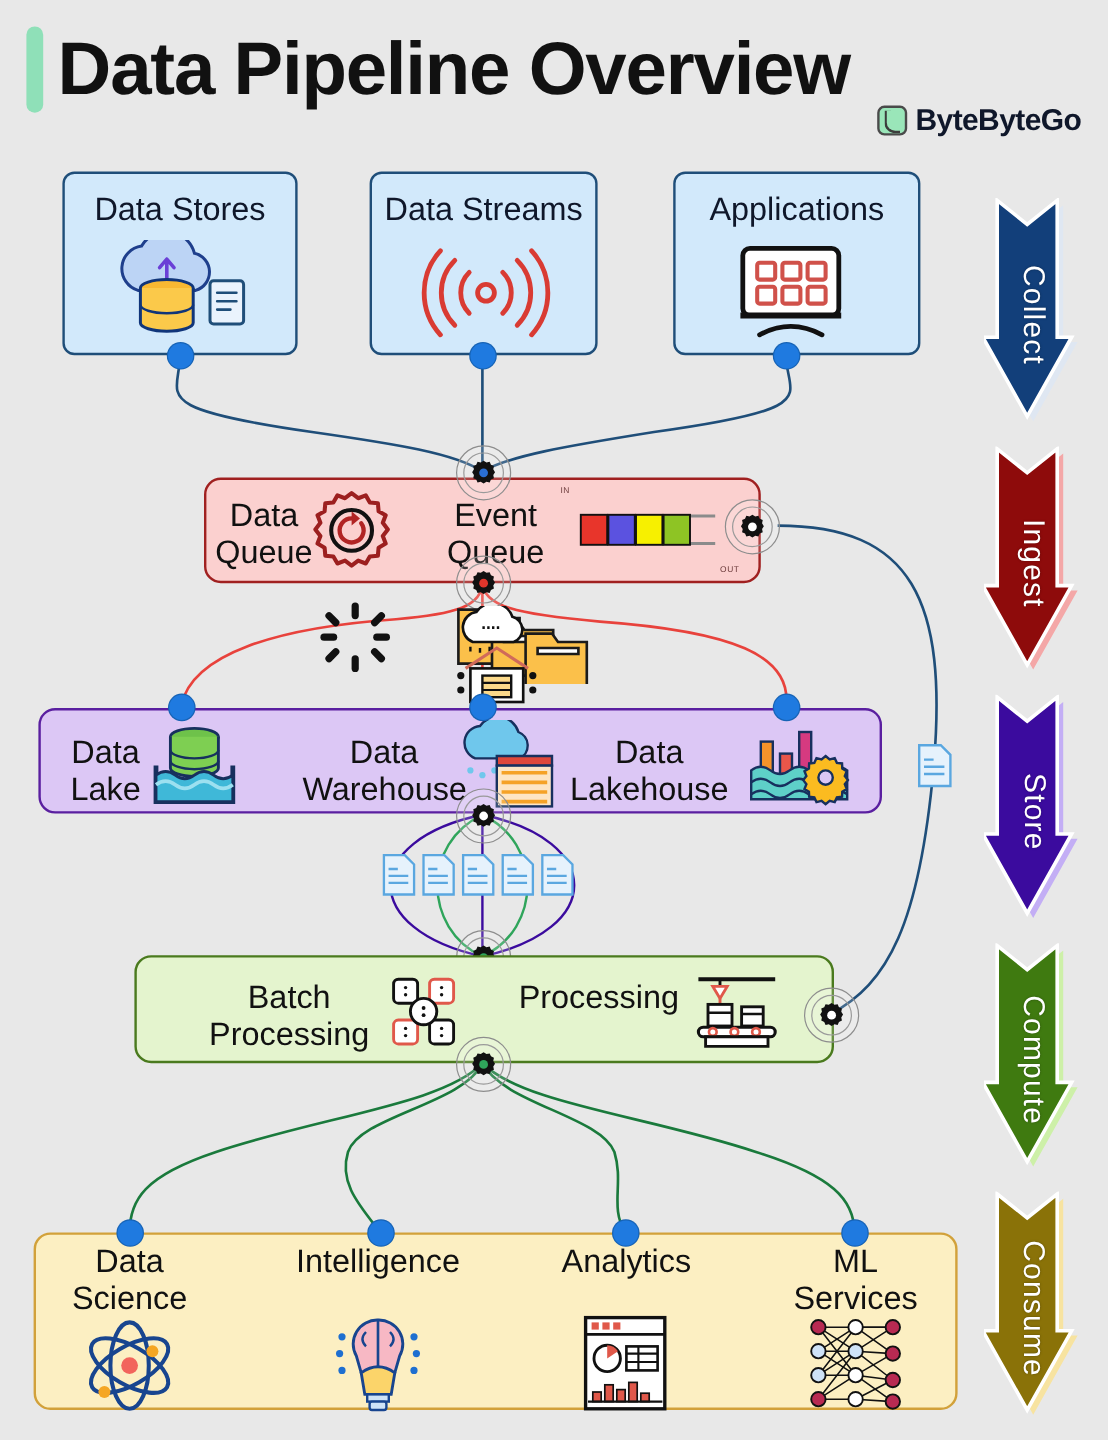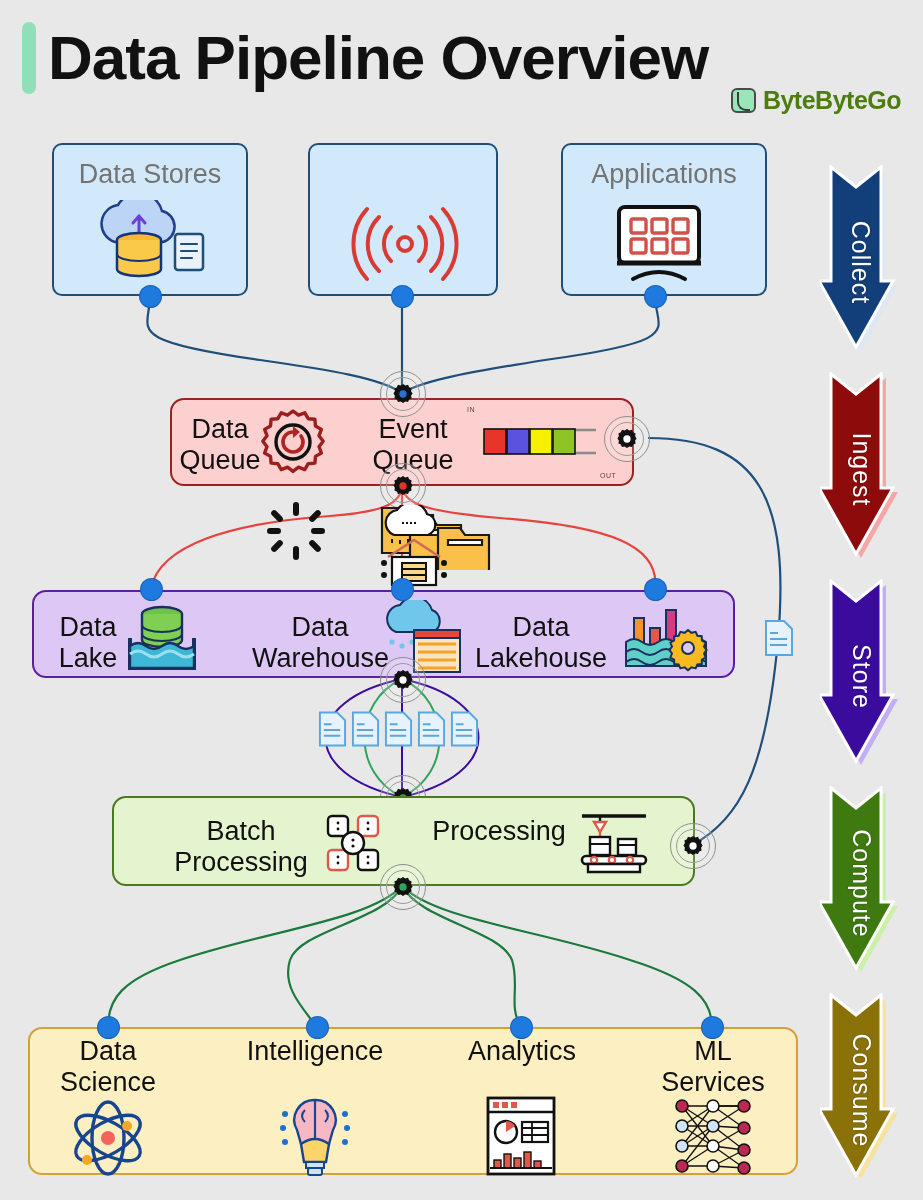--- a/index.html
+++ b/index.html
@@ -10,26 +10,26 @@
     position:relative;
     overflow:hidden;
   }
   .canvas{position:absolute;left:0;top:0;width:923px;height:1200px;}
   
   .title-bar{position:absolute;left:22px;top:22px;width:14px;height:72px;background:#8fe0b8;border-radius:7px;}
   .title{position:absolute;left:48px;top:20px;font-size:62px;font-weight:bold;color:#111;letter-spacing:-1px;line-height:76px;white-space:nowrap;}
   .logo{position:absolute;right:22px;top:86px;display:flex;align-items:center;gap:7px;}
   .logo-mark{width:25px;height:25px;border-radius:6px;background:#9ae6b9;position:relative;border:2px solid #4a4a4a;box-sizing:border-box;}
   .logo-mark:after{content:"";position:absolute;left:4px;top:2px;width:11px;height:17px;border-left:2px solid #3c3c3c;border-bottom:2px solid #3c3c3c;border-radius:0 0 0 9px;}
-  .logo-text{font-size:25px;color:#4d7c0f;font-weight:bold;letter-spacing:-0.5px;}
+  .logo-text{font-size:25px;color:#0f172a;font-weight:bold;letter-spacing:-0.5px;}
 
   
   .box{position:absolute;box-sizing:border-box;border-radius:10px;}
   .src-box{background:#d2e9fb;border:2px solid #1f4e79;}
-  .src-label{position:absolute;left:0;right:0;top:14px;text-align:center;font-size:27px;color:#737373;}
+  .src-label{position:absolute;left:0;right:0;top:14px;text-align:center;font-size:27px;color:#0f172a;}
   .band{position:absolute;box-sizing:border-box;border-radius:14px;}
   .band-ingest{background:#fbd0cf;border:2px solid #a02020;}
   .band-store{background:#dcc7f5;border:2px solid #5a1fa0;}
   .band-compute{background:#e4f4ce;border:2px solid #4a7a1e;}
   .band-consume{background:#fcefc2;border:2px solid #d2a13a;}
   .band-label{position:absolute;font-size:27px;color:#111;line-height:31px;text-align:center;}
 
   
   .dot{position:absolute;width:21px;height:21px;border-radius:50%;background:#1f7ae0;box-shadow:0 0 0 1px #1763b5;}
   .hub{position:absolute;width:44px;height:44px;border-radius:50%;border:1px solid #8d8d8d;background:rgba(255,255,255,.16);display:flex;align-items:center;justify-content:center;}
@@ -85,20 +85,21 @@
     <path d="M52,34 l0,-18 M52,16 l-6,7 M52,16 l6,7" stroke="#6a3fd6" stroke-width="3" fill="none" stroke-linecap="round"></path>
     <ellipse cx="52" cy="40" rx="22" ry="7" fill="#f8b832" stroke="#10357a" stroke-width="2.5"></ellipse>
     <path d="M30,40 l0,29 a22,7 0 0 0 44,0 l0,-29" fill="#fbc94a" stroke="#10357a" stroke-width="2.5"></path>
     <path d="M30,54 a22,7 0 0 0 44,0" fill="none" stroke="#10357a" stroke-width="2"></path>
     <rect x="88" y="34" width="28" height="36" rx="3" fill="#eaf3fd" stroke="#1f4e79" stroke-width="2.5"></rect>
     <path d="M94,44 h16 M94,51 h16 M94,58 h11" stroke="#1f4e79" stroke-width="2.2" stroke-linecap="round"></path>
   </svg>
 </div>
 
 <div class="box src-box" style="left:308px;top:143px;width:190px;height:153px;">
+  <div class="src-label">Data Streams</div>
   <svg width="110" height="82" viewBox="0 0 110 82" style="position:absolute;left:40px;top:58px;">
     <circle cx="55" cy="41" r="7" fill="none" stroke="#d93b33" stroke-width="4"></circle>
     <path d="M41,24 a24,24 0 0 0 0,34" fill="none" stroke="#d93b33" stroke-width="4" stroke-linecap="round"></path>
     <path d="M69,24 a24,24 0 0 1 0,34" fill="none" stroke="#d93b33" stroke-width="4" stroke-linecap="round"></path>
     <path d="M29,14 a38,38 0 0 0 0,54" fill="none" stroke="#d93b33" stroke-width="4" stroke-linecap="round"></path>
     <path d="M81,14 a38,38 0 0 1 0,54" fill="none" stroke="#d93b33" stroke-width="4" stroke-linecap="round"></path>
     <path d="M17,6 a52,52 0 0 0 0,70" fill="none" stroke="#d93b33" stroke-width="4" stroke-linecap="round"></path>
     <path d="M93,6 a52,52 0 0 1 0,70" fill="none" stroke="#d93b33" stroke-width="4" stroke-linecap="round"></path>
   </svg>
 </div>

